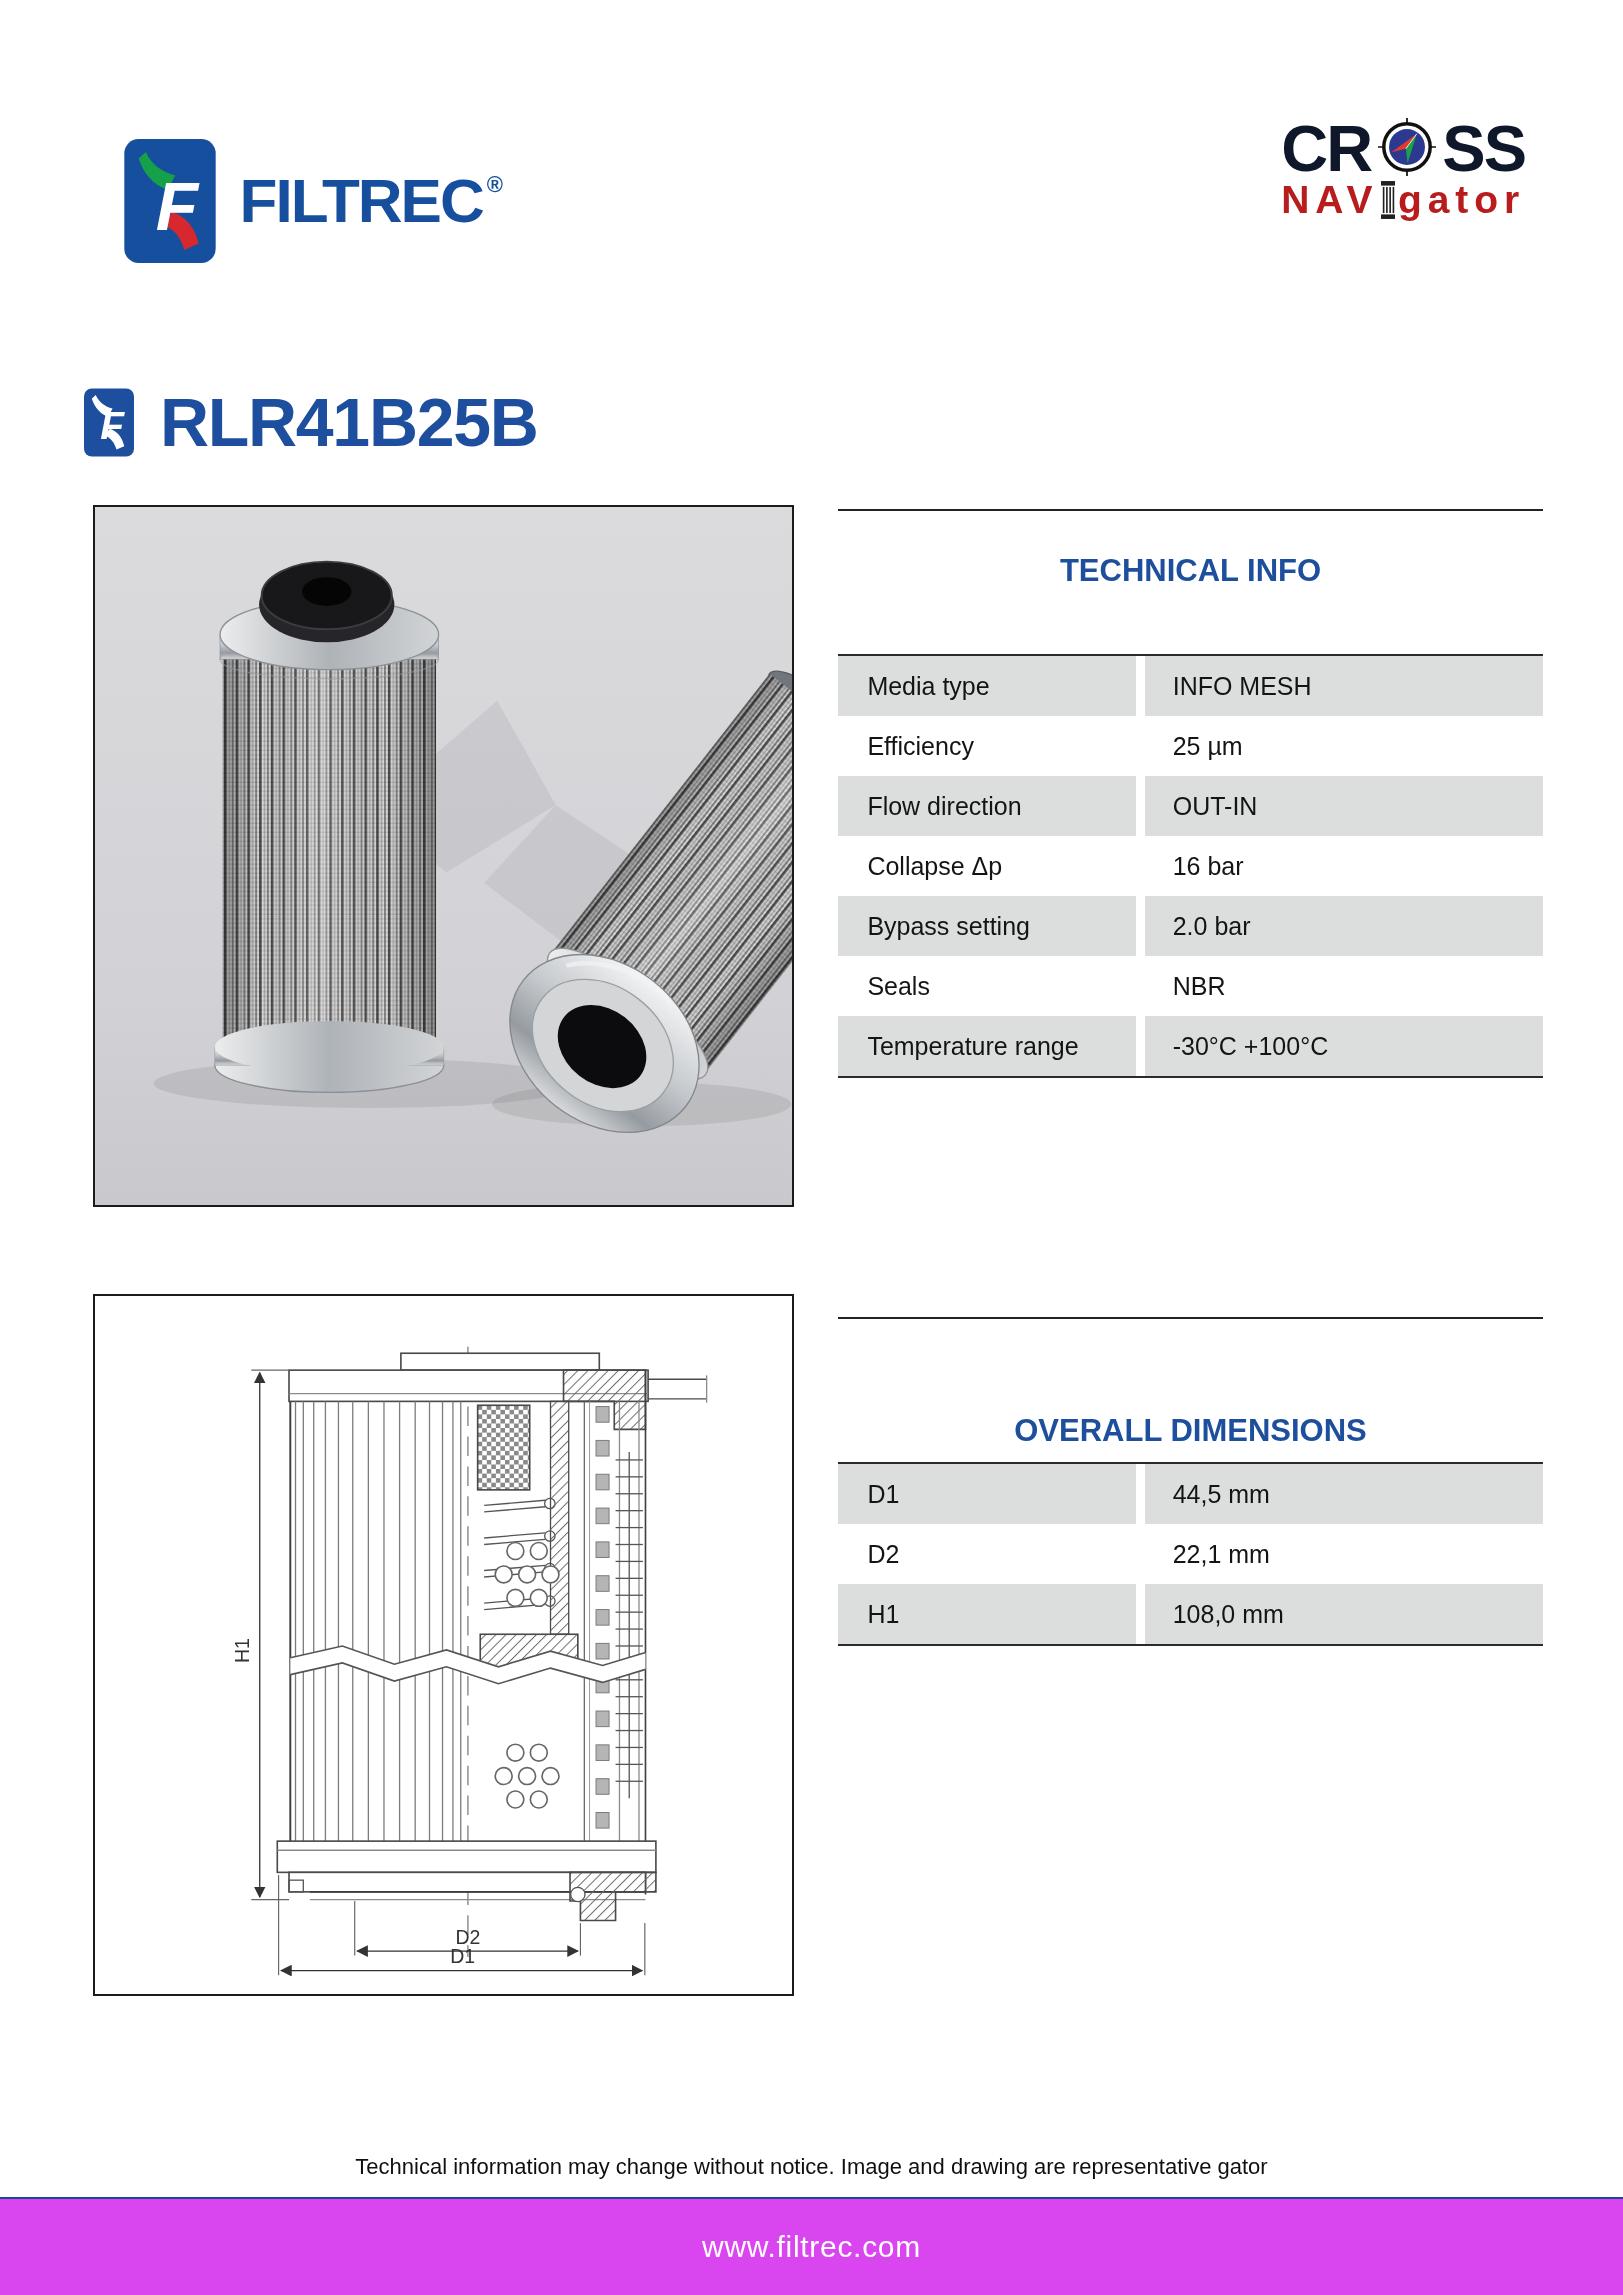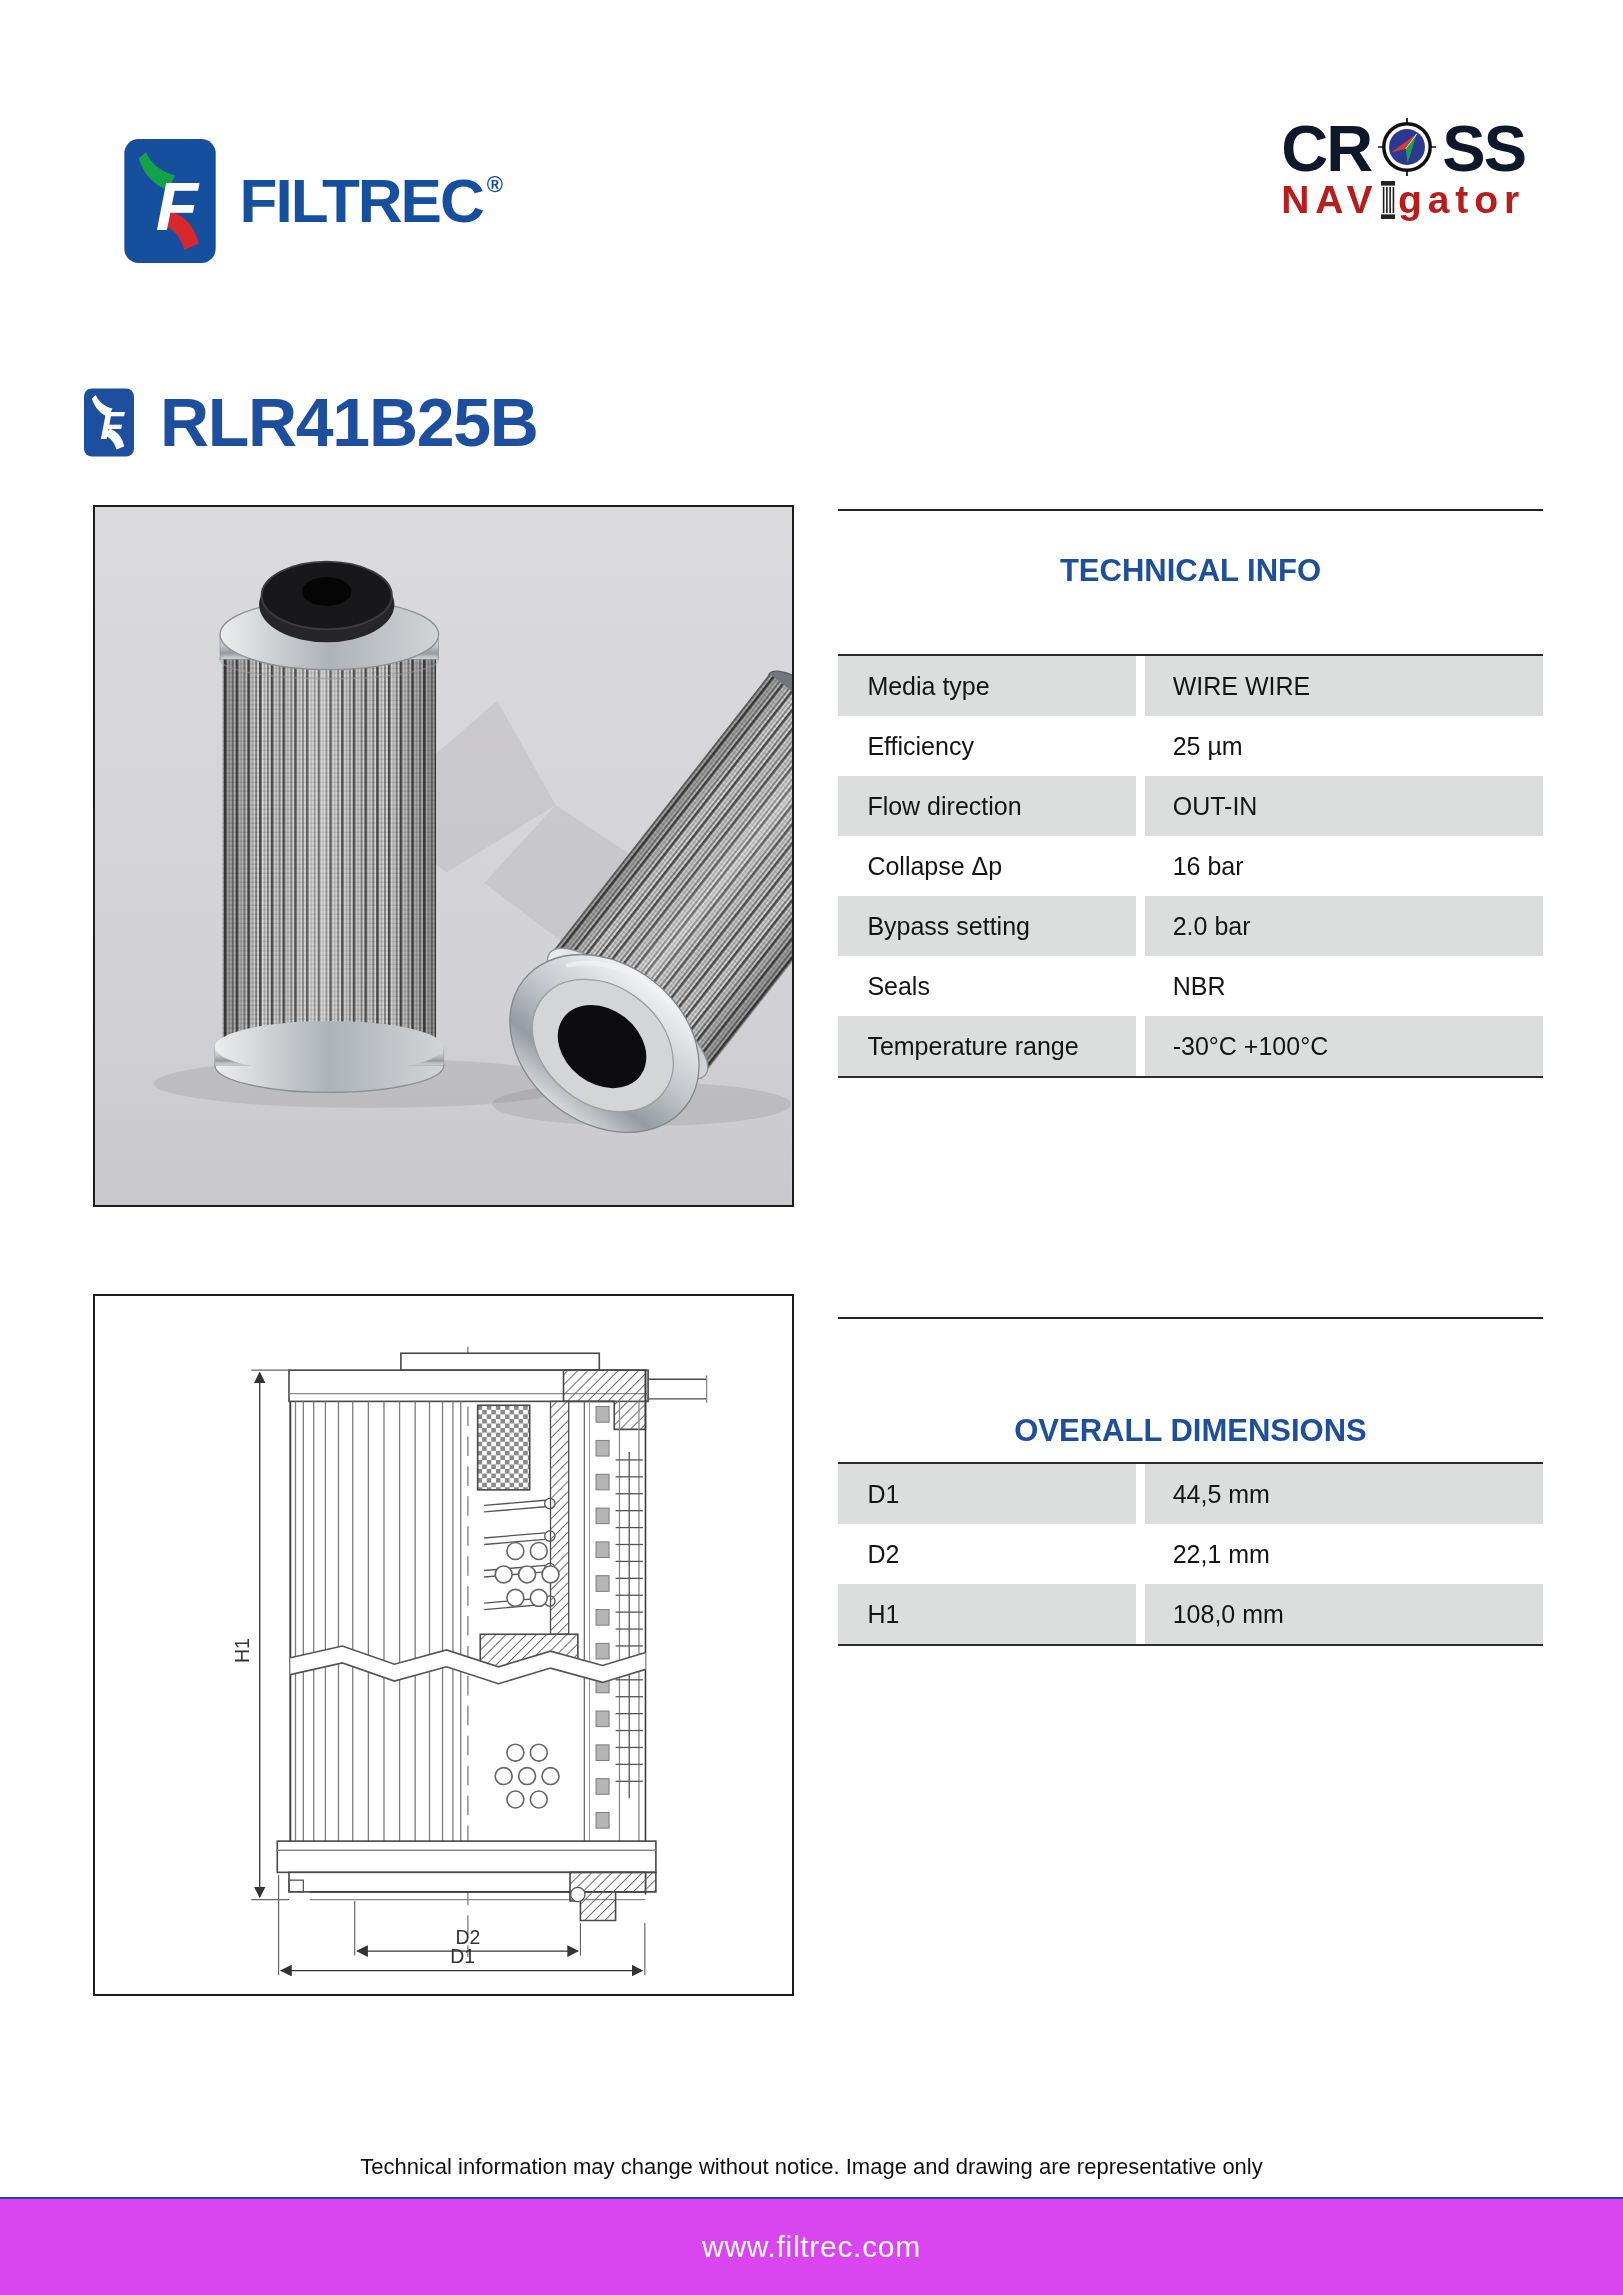--- a/index.html
+++ b/index.html
@@ -178,21 +178,21 @@
       </g>
     </svg>
   </div>
 
   <div class="rule tech"></div>
   <h2 class="panel-heading tech">TECHNICAL INFO</h2>
   <div class="spec-table tech">
 
       <div class="spec-row">
         <div class="cell label">Media type</div>
-        <div class="cell value">WIRE WIRE</div>
+        <div class="cell value">INFO MESH</div>
       </div>
 
       <div class="spec-row">
         <div class="cell label">Efficiency</div>
         <div class="cell value">25 µm</div>
       </div>
 
       <div class="spec-row">
         <div class="cell label">Flow direction</div>
         <div class="cell value">OUT-IN</div>
@@ -389,19 +389,19 @@
         <div class="cell label">D2</div>
         <div class="cell value">22,1 mm</div>
       </div>
 
       <div class="spec-row">
         <div class="cell label">H1</div>
         <div class="cell value">108,0 mm</div>
       </div>
     </div>
 
-  <div class="disclaimer">Technical information may change without notice. Image and drawing are representative only</div>
+  <div class="disclaimer">Technical information may change without notice. Image and drawing are representative gator</div>
   <footer class="footer-bar">
     <span>www.filtrec.com</span>
   </footer>
 
 </div>
 
 
 </body></html>

